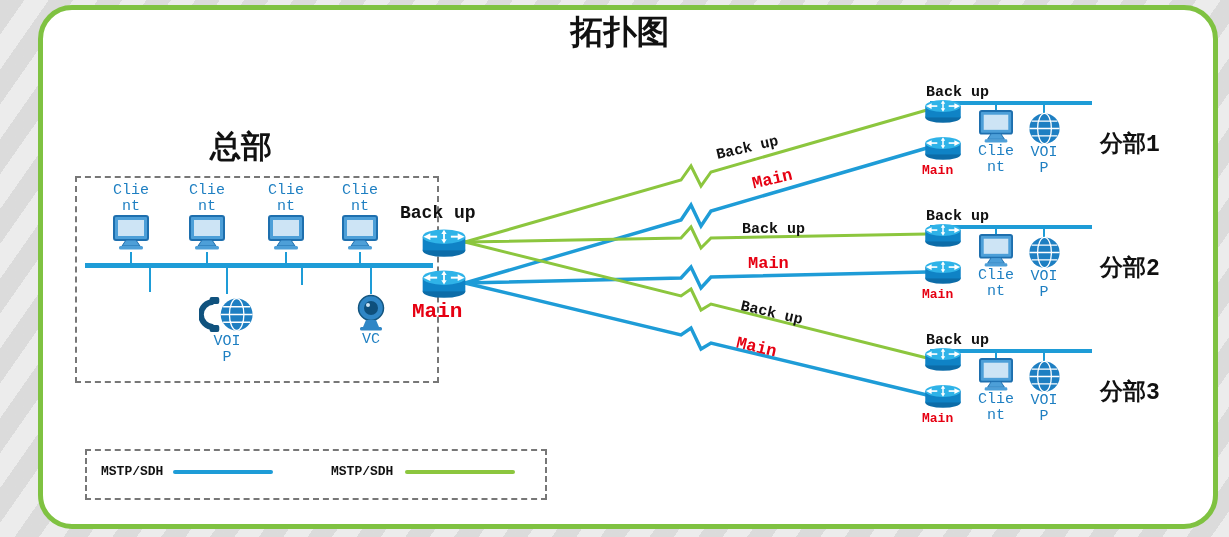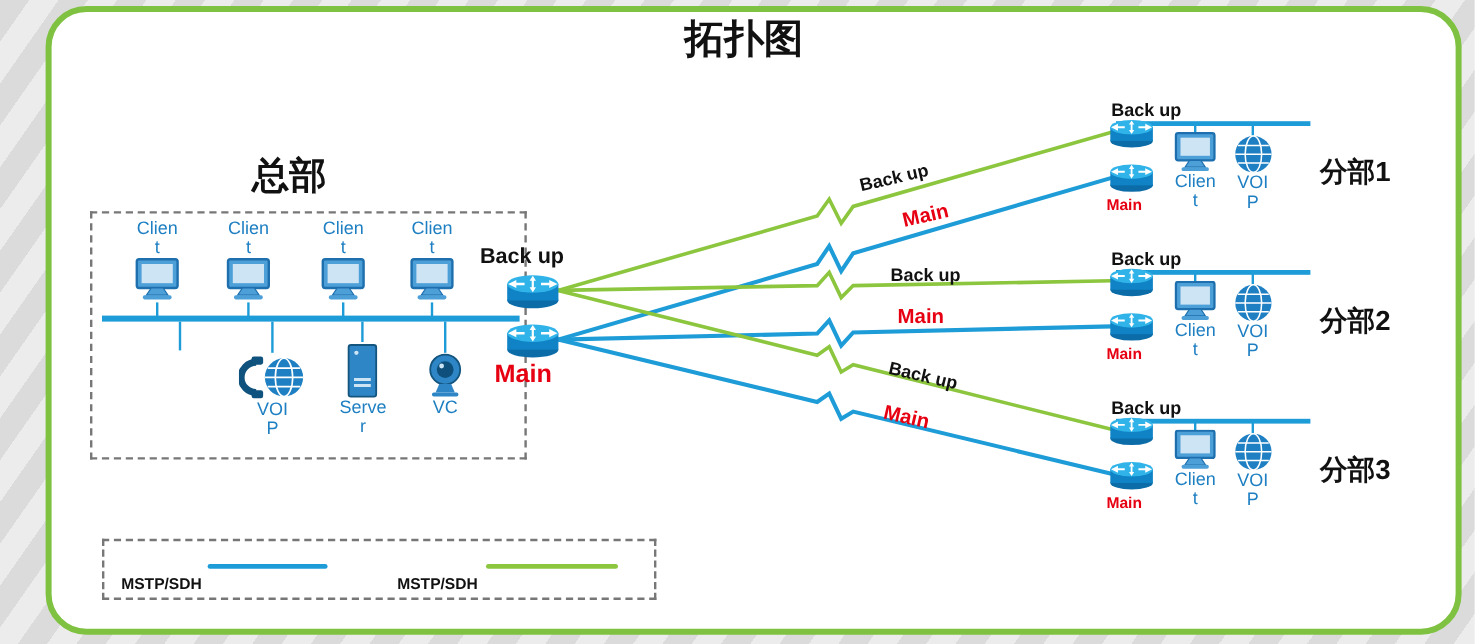--- a/index.html
+++ b/index.html
@@ -1,18 +1,18 @@
 <!DOCTYPE html>
 <html><head>
 <meta charset="utf-8">
 <style>
   html,body{margin:0;padding:0;}
   .canvas{
     position:relative;width:1229px;height:537px;overflow:hidden;
-    font-family:Liberation Sans, sans-serif;
+    font-family:Liberation Mono, monospace;
     background:#ececec;
     background-image:repeating-linear-gradient(125deg, rgba(175,175,175,.28) 0 20px, rgba(236,236,236,.28) 20px 40px);
   }
   .frame{position:absolute;left:38px;top:5px;width:1170px;height:514px;
     border:5px solid #7FC241;border-radius:34px;background:#fff;z-index:0;}
   .title{position:absolute;left:495px;top:10px;width:250px;text-align:center;
     font-size:33px;font-weight:bold;color:#111;z-index:3;}
   .dashed-box{position:absolute;border:2px dashed #777;z-index:1;}
   .hq-box{left:75px;top:176px;width:360px;height:203px;}
   .hq-label{position:absolute;left:210px;top:126px;font-size:31px;font-weight:bold;color:#111;z-index:3;}
@@ -27,21 +27,21 @@
   .tag-backup{color:#111;}
   .tag-main{color:#E60012;}
   .link-label{position:absolute;font-weight:bold;white-space:nowrap;z-index:3;font-size:15px;color:#111;}
   .link-label.main{color:#E60012;font-size:17px;}
   .rot-up{transform:rotate(-13deg);}
   .rot-down{transform:rotate(13deg);}
   .branch{position:absolute;width:302px;height:125px;z-index:2;}
   .branch .bus{left:14px;top:17px;width:162px;height:4px;}
   .branch-name{position:absolute;left:184px;top:44px;font-size:23px;font-weight:bold;color:#111;white-space:nowrap;}
   .legend-box{left:85px;top:449px;width:458px;height:47px;background:#fff;}
-  .legend-label{position:absolute;font-size:13px;font-weight:bold;color:#111;white-space:nowrap;margin-top:15px;}
+  .legend-label{position:absolute;font-size:13px;font-weight:bold;color:#111;white-space:nowrap;}
   .legend-line{position:absolute;border-radius:2px;}
   .legend-line.blue{background:#1E9CD7;height:4px;}
   .legend-line.green{background:#8CC63E;height:3.5px;}
   svg.icon{display:block;margin:0 auto;}
 </style>
 </head>
 <body>
 
 <div class="canvas">
 
@@ -162,26 +162,20 @@
   <div class="vline" style="left:226px;top:268px;height:26px;"></div>
   <div class="vline" style="left:301px;top:268px;height:17px;"></div>
   <div class="vline" style="left:370px;top:268px;height:26px;"></div>
 
   <div class="node" style="left:198px;top:295px;width:58px;">
     <svg class="icon" width="56" height="39">
         <use href="#sym-voip"></use>
       </svg>
     <div class="node-label w30">VOIP</div>
   </div>
-  <div class="node" style="left:282px;top:286px;width:40px;">
-    <svg class="icon" width="26" height="46">
-        <use href="#sym-server"></use>
-      </svg>
-    <div class="node-label w41">Server</div>
-  </div>
   <div class="node" style="left:350px;top:294px;width:42px;">
     <svg class="icon" width="36" height="38">
         <use href="#sym-camera"></use>
       </svg>
     <div class="node-label w38">VC</div>
   </div>
 
   <div class="tag tag-backup" style="left:400px;top:203px;font-size:18px;">Back up</div>
   <svg class="router" style="left:421px;top:226px;" width="46" height="32">
       <use href="#sym-router"></use>

